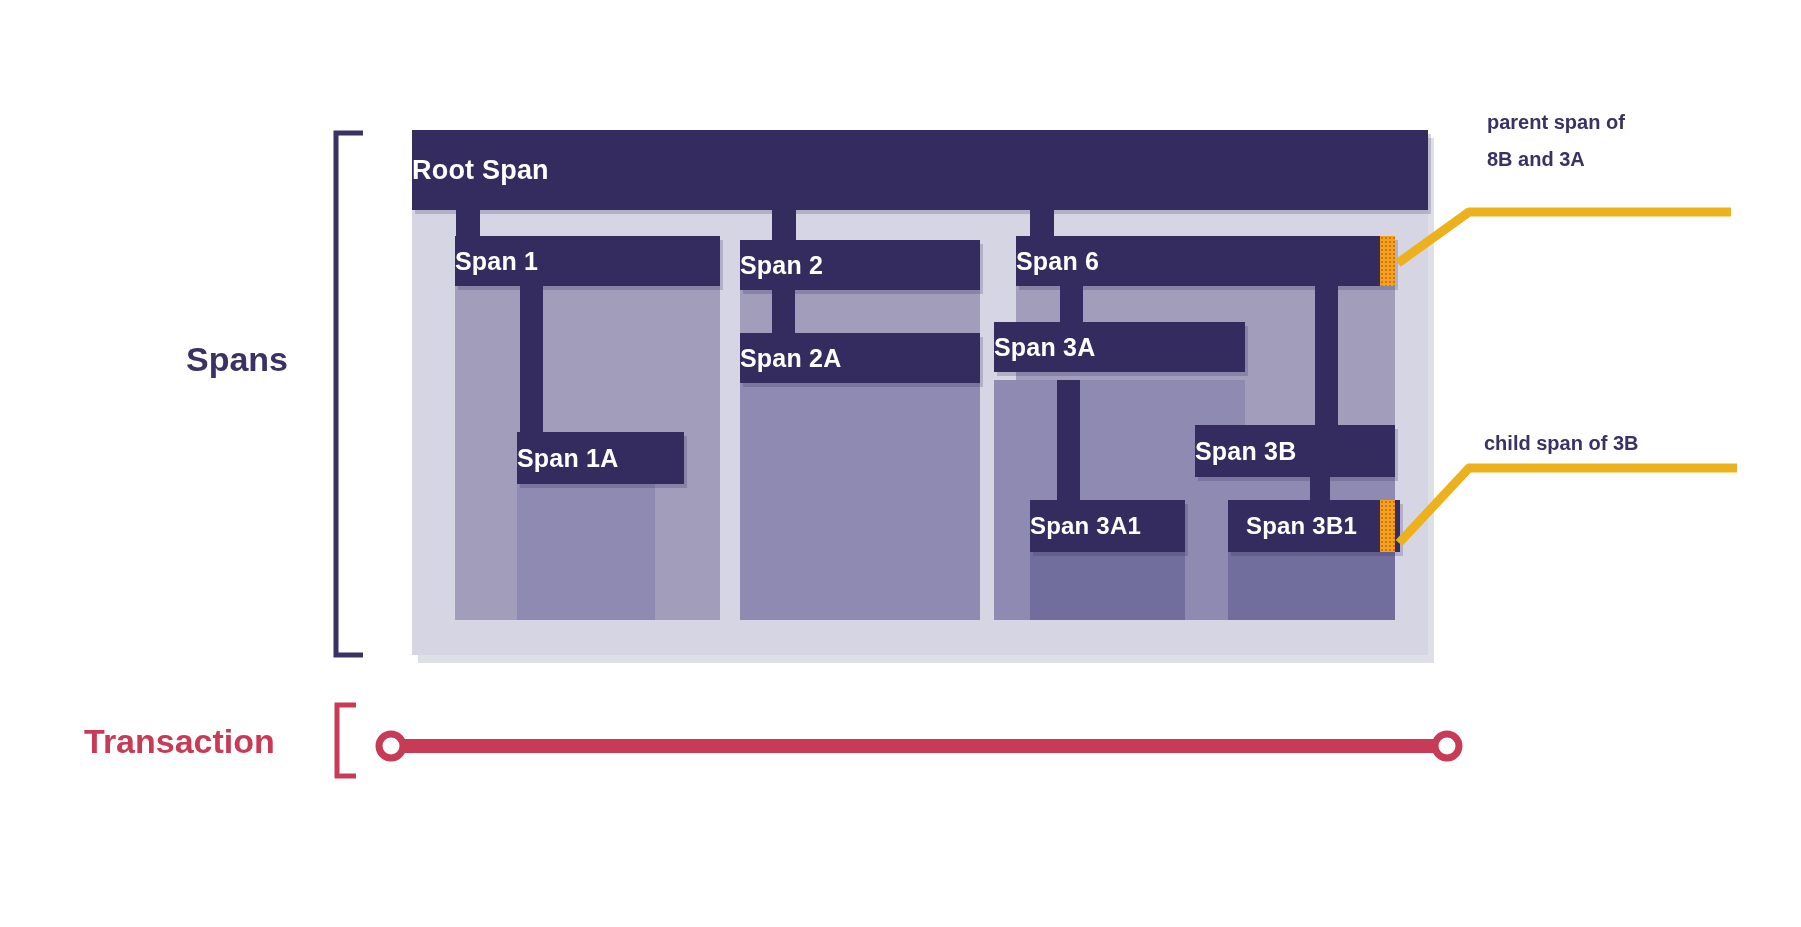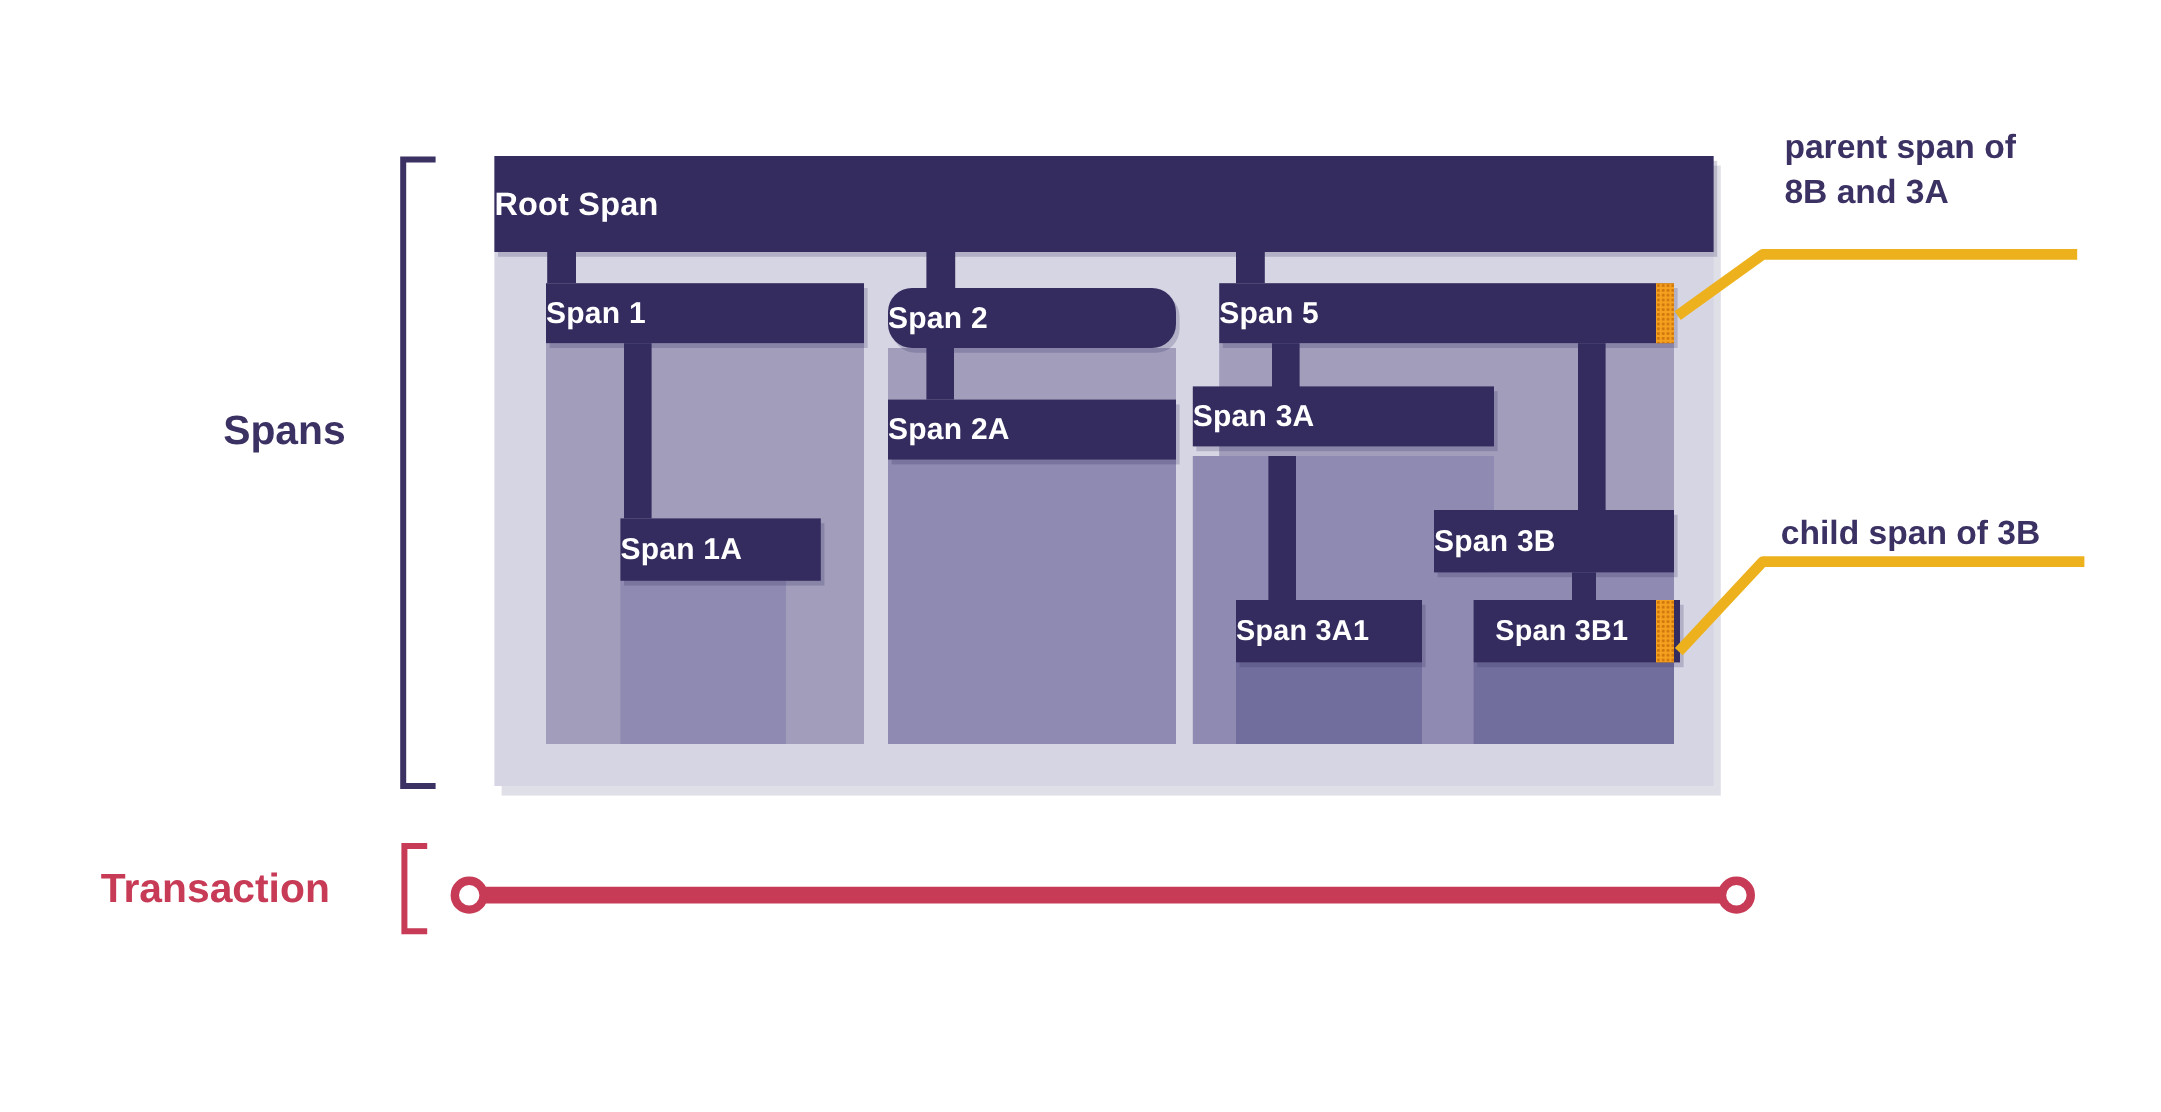--- a/index.html
+++ b/index.html
@@ -40,21 +40,21 @@
   .marker{
     background:var(--marker-orange);
     background-image:radial-gradient(rgba(176,86,0,0.55) 1px, transparent 1.5px);
     background-size:4px 4px;
   }
   .side-label{
     font-weight:bold;font-size:34px;color:var(--label-navy);white-space:nowrap;
   }
   .side-label.red{color:var(--transaction-red);}
   .note{
-    font-weight:bold;font-size:28px;line-height:37px;color:var(--label-navy);
+    font-weight:bold;font-size:20px;line-height:37px;color:var(--label-navy);
     white-space:nowrap;
   }
   svg{position:absolute;left:0;top:0;}
   .stroke-navy{stroke:var(--label-navy);}
   .stroke-red{stroke:var(--transaction-red);}
   .stroke-yellow{stroke:var(--callout-yellow);}
 </style>
 </head>
 <body>
 
@@ -85,26 +85,26 @@
   <div class="abs conn" style="left:1310px;top:477px;width:20px;height:23px;"></div>
 
   <div class="abs bar" style="left:412px;top:130px;width:1016px;height:80px;">
     <span class="bar-label root">Root Span</span>
   </div>
 
   <div class="abs bar" style="left:455px;top:236px;width:265px;height:50px;">
     <span class="bar-label">Span 1</span>
   </div>
 
-  <div class="abs bar" style="left:740px;top:240px;width:240px;height:50px;border-radius:20px;">
+  <div class="abs bar" style="left:740px;top:240px;width:240px;height:50px;">
     <span class="bar-label">Span 2</span>
   </div>
 
   <div class="abs bar" style="left:1016px;top:236px;width:379px;height:50px;">
-    <span class="bar-label">Span 5</span>
+    <span class="bar-label">Span 6</span>
   </div>
   <div class="abs marker" style="left:1380px;top:236px;width:15px;height:50px;"></div>
 
   <div class="abs bar" style="left:740px;top:333px;width:240px;height:50px;">
     <span class="bar-label">Span 2A</span>
   </div>
 
   <div class="abs bar" style="left:994px;top:322px;width:251px;height:50px;">
     <span class="bar-label">Span 3A</span>
   </div>

